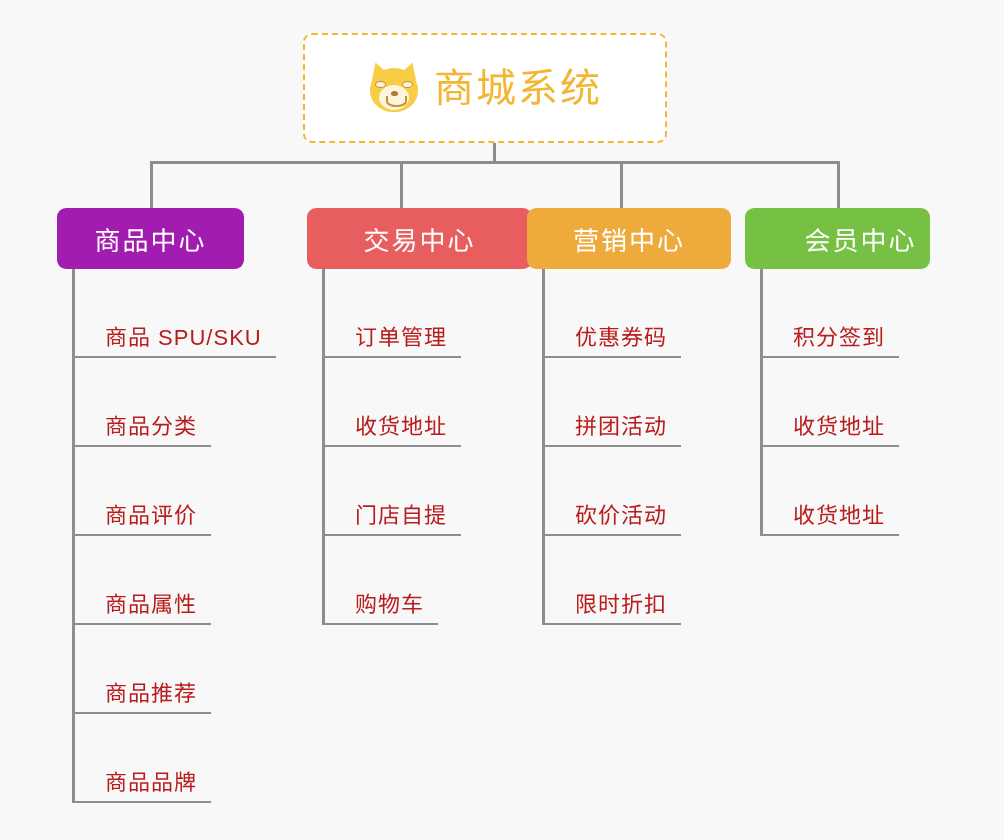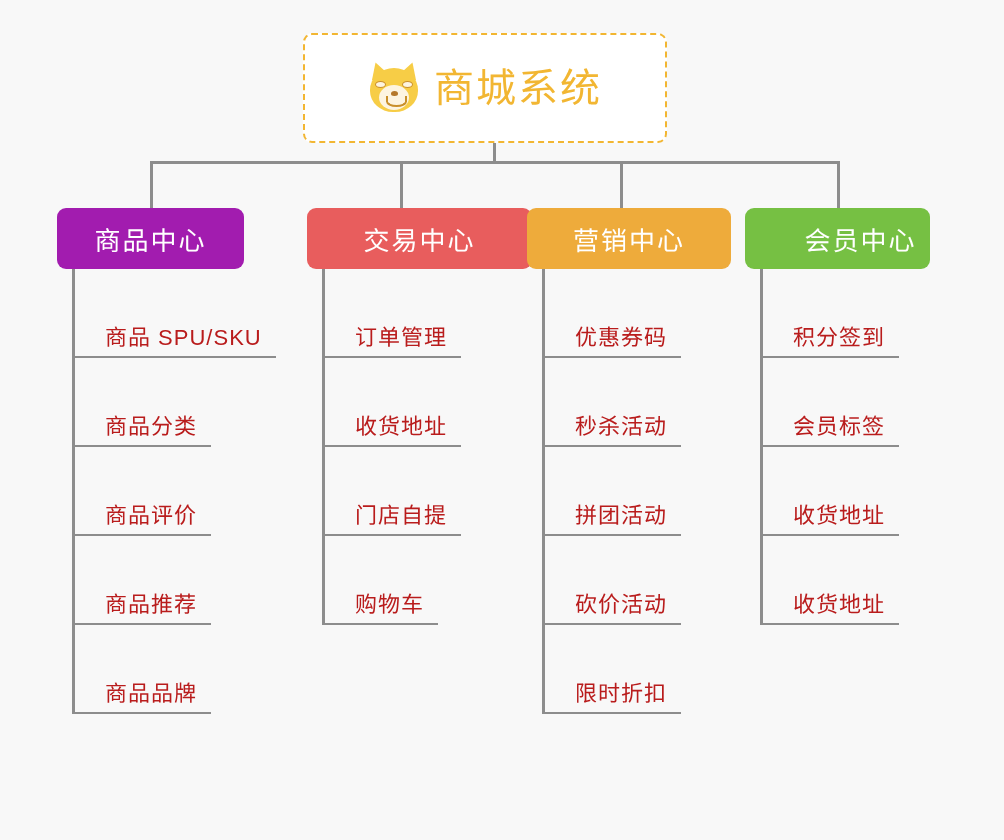--- a/index.html
+++ b/index.html
@@ -179,20 +179,23 @@
       <div class="leaf-item">
           <span class="leaf-label">商品 SPU/SKU</span>
         </div>
       <div class="leaf-item">
           <span class="leaf-label">商品分类</span>
         </div>
       <div class="leaf-item">
           <span class="leaf-label">商品评价</span>
         </div>
       <div class="leaf-item">
+          <span class="leaf-label">商品属性</span>
+        </div>
+      <div class="leaf-item">
           <span class="leaf-label">商品推荐</span>
         </div>
       <div class="leaf-item">
           <span class="leaf-label">商品品牌</span>
         </div>
     </div>
   </div>
 
   <div class="column" style="left:307px;">
     <div class="cat-header" style="width:225px;background:#e85d5d;">交易中心</div>
@@ -212,44 +215,38 @@
     </div>
   </div>
 
   <div class="column" style="left:527px;">
     <div class="cat-header" style="width:204px;background:#eeab3b;">营销中心</div>
     <div class="leaf-list">
       <div class="leaf-item">
           <span class="leaf-label">优惠券码</span>
         </div>
       <div class="leaf-item">
-          <span class="leaf-label">秒杀活动</span>
-        </div>
-      <div class="leaf-item">
           <span class="leaf-label">拼团活动</span>
         </div>
       <div class="leaf-item">
           <span class="leaf-label">砍价活动</span>
         </div>
       <div class="leaf-item">
           <span class="leaf-label">限时折扣</span>
         </div>
     </div>
   </div>
 
   <div class="column" style="left:745px;">
     <div class="cat-header" style="width:185px;background:#76c043;padding-left:46px;">会员中心</div>
     <div class="leaf-list">
       <div class="leaf-item">
           <span class="leaf-label">积分签到</span>
         </div>
       <div class="leaf-item">
-          <span class="leaf-label">会员标签</span>
-        </div>
-      <div class="leaf-item">
           <span class="leaf-label">收货地址</span>
         </div>
       <div class="leaf-item">
           <span class="leaf-label">收货地址</span>
         </div>
     </div>
   </div>
 
 </div>
 

